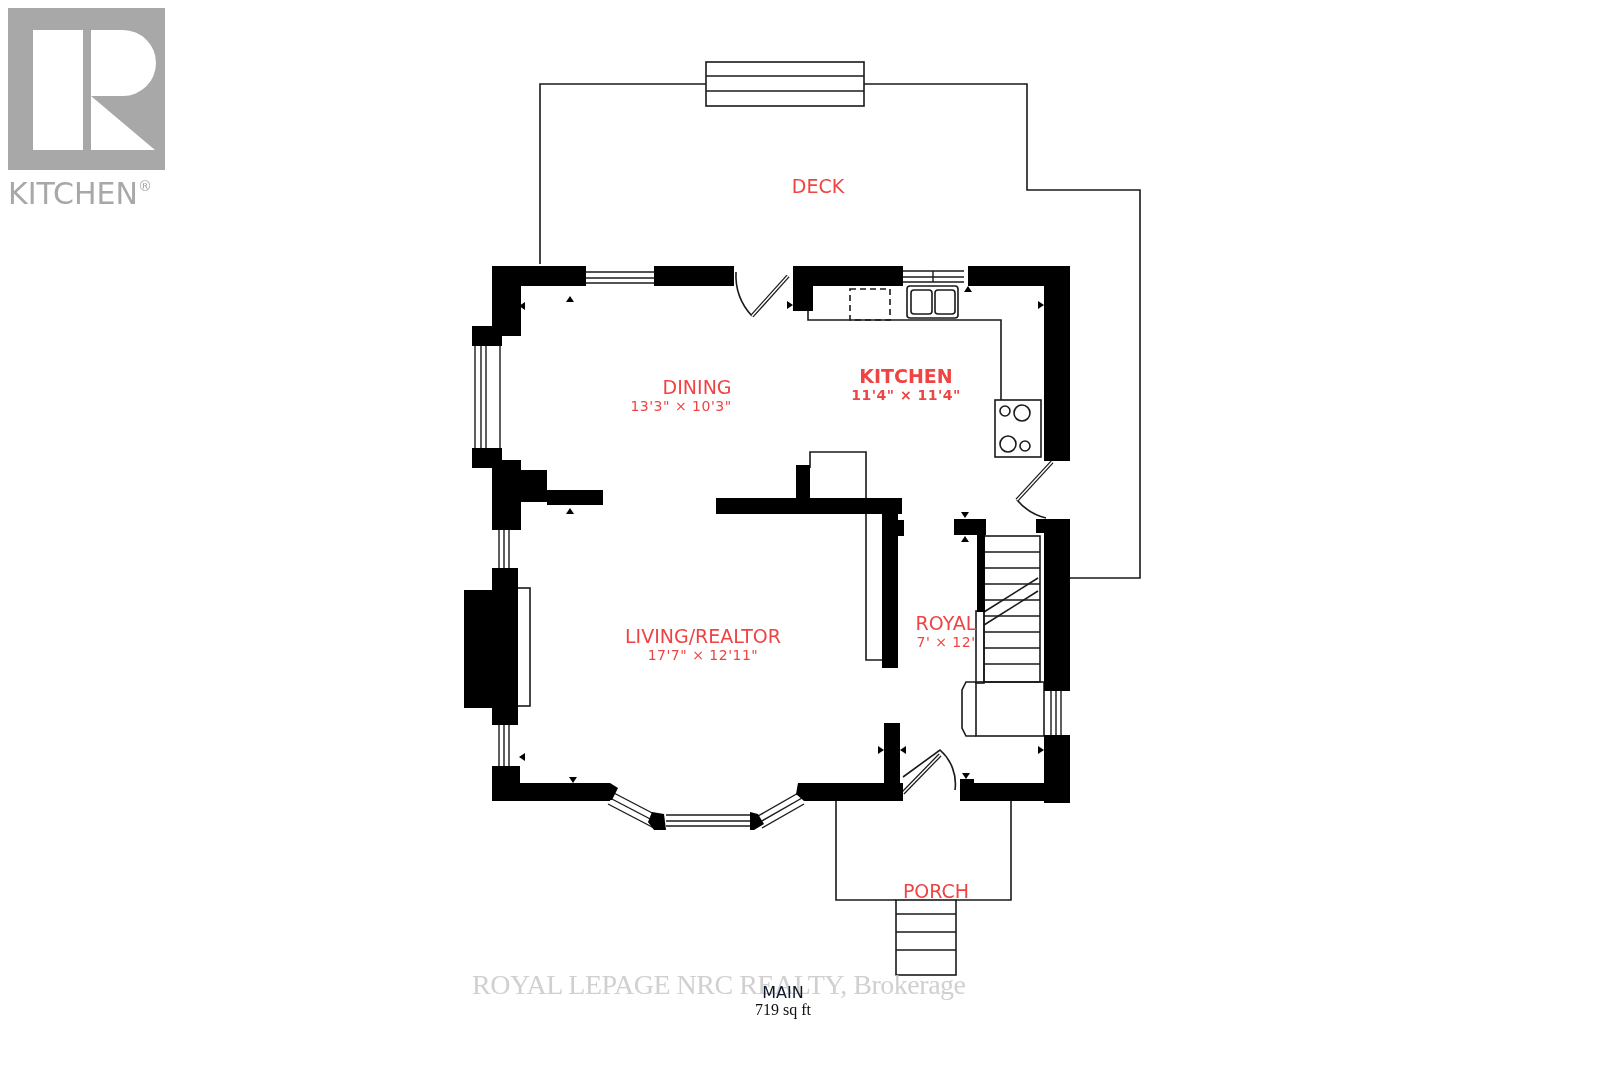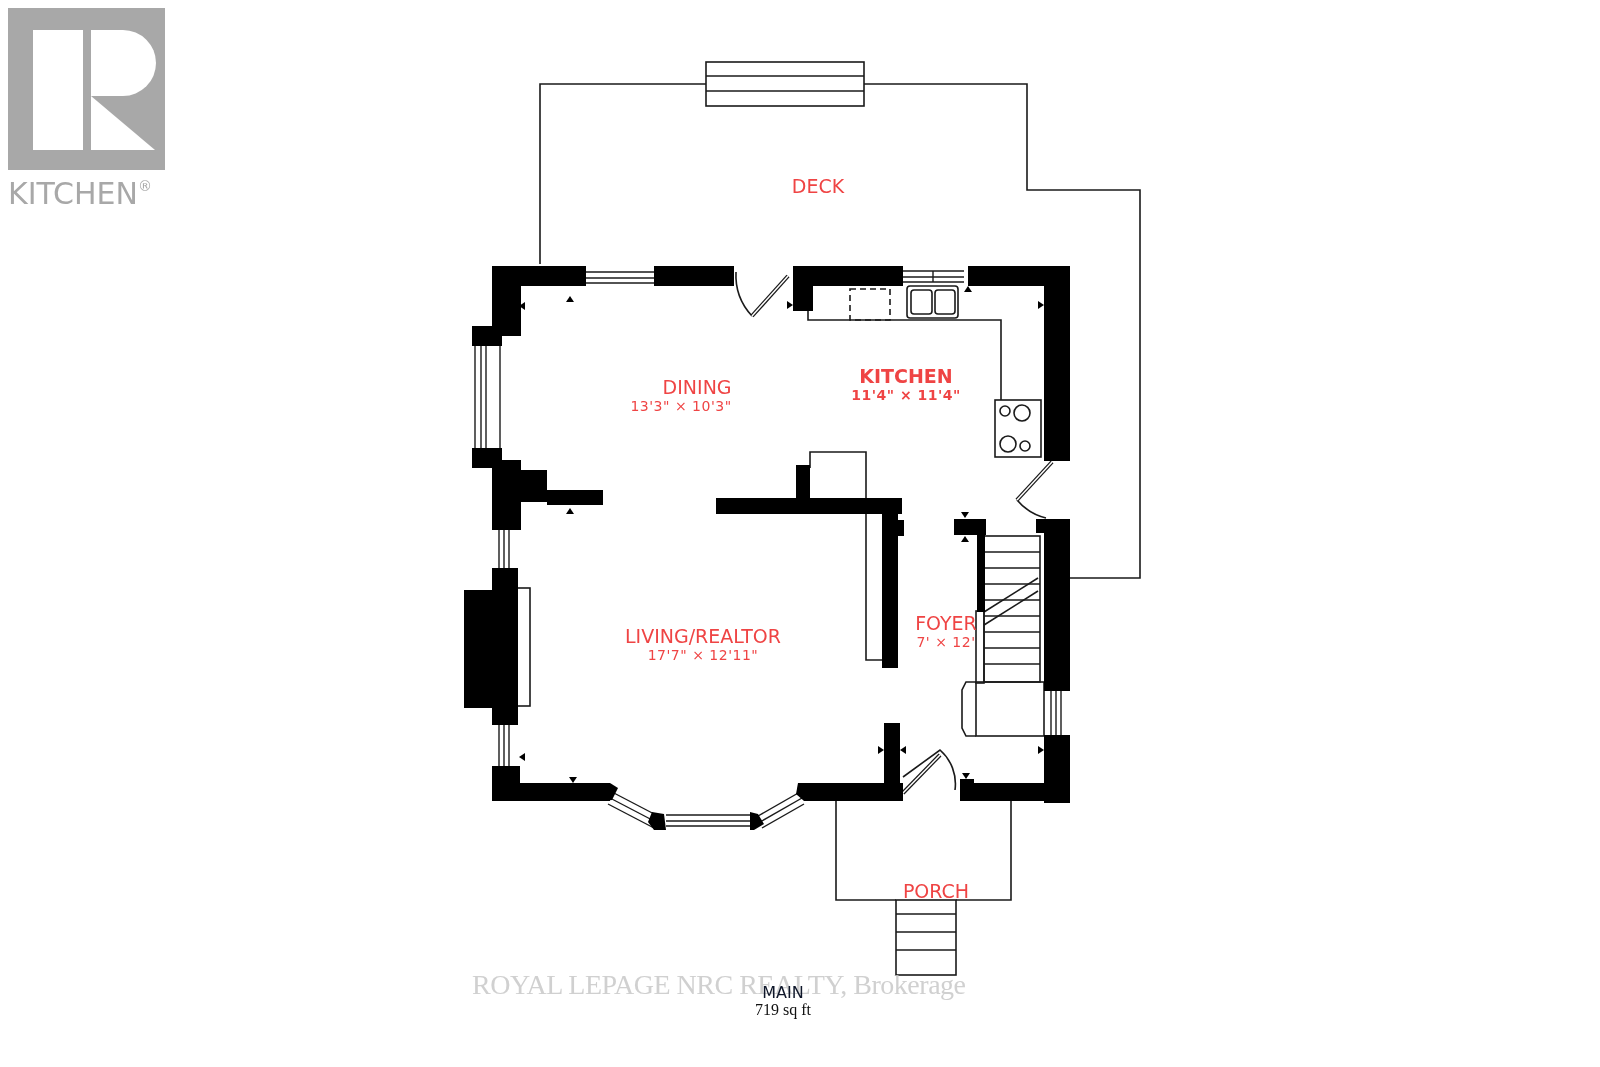--- a/index.html
+++ b/index.html
@@ -212,21 +212,21 @@
 </div>
 <div class="room-label" style="left:906px; top:365px;font-weight:bold;">
   <div class="room-name">KITCHEN</div>
   <div class="room-dim">11'4" × 11'4"</div>
 </div>
 <div class="room-label" style="left:703px; top:625px;">
   <div class="room-name">LIVING/REALTOR</div>
   <div class="room-dim">17'7" × 12'11"</div>
 </div>
 <div class="room-label" style="left:946px; top:612px;">
-  <div class="room-name">FOYER</div>
+  <div class="room-name">ROYAL</div>
   <div class="room-dim">7' × 12'</div>
 </div>
 <div class="room-label" style="left:936px; top:837px;margin-top:43px;">
   <div class="room-name">PORCH</div>
 </div>
 
 <div class="watermark">ROYAL LEPAGE NRC REALTY, Brokerage</div>
 
 <div class="floor-name">MAIN</div>
 <div class="floor-area">719 sq ft</div>

